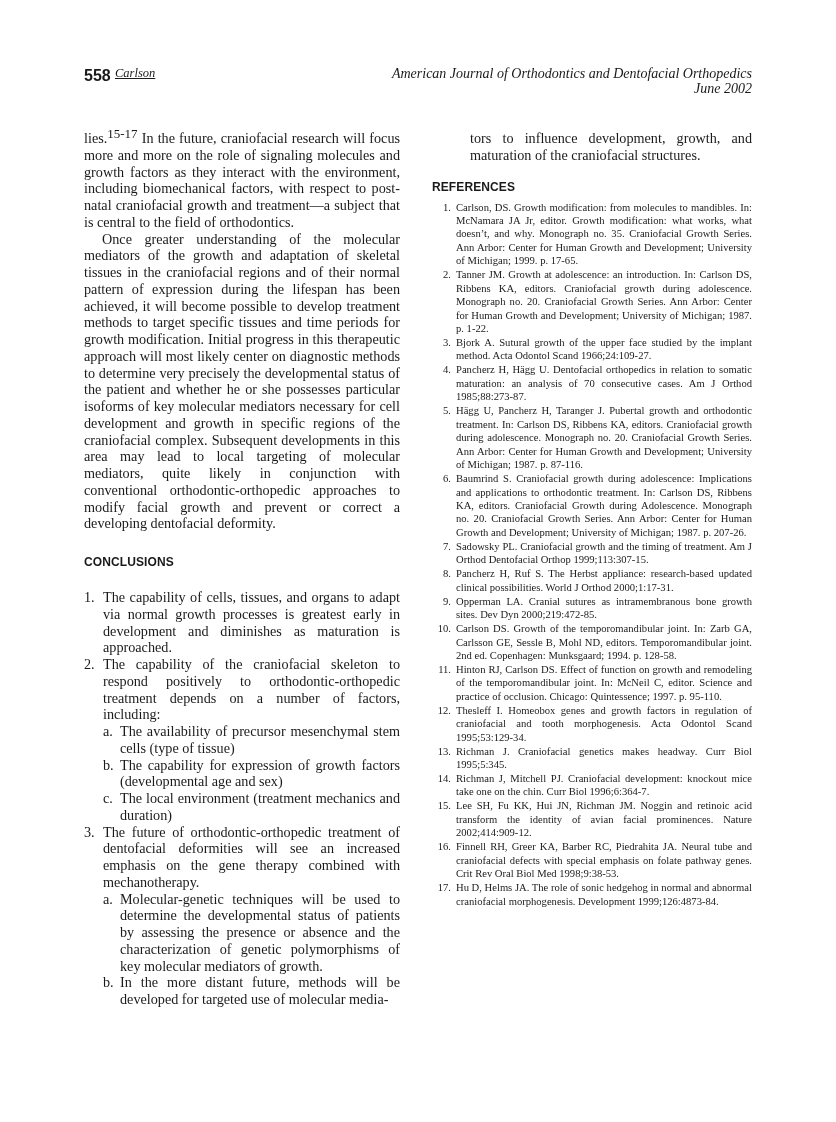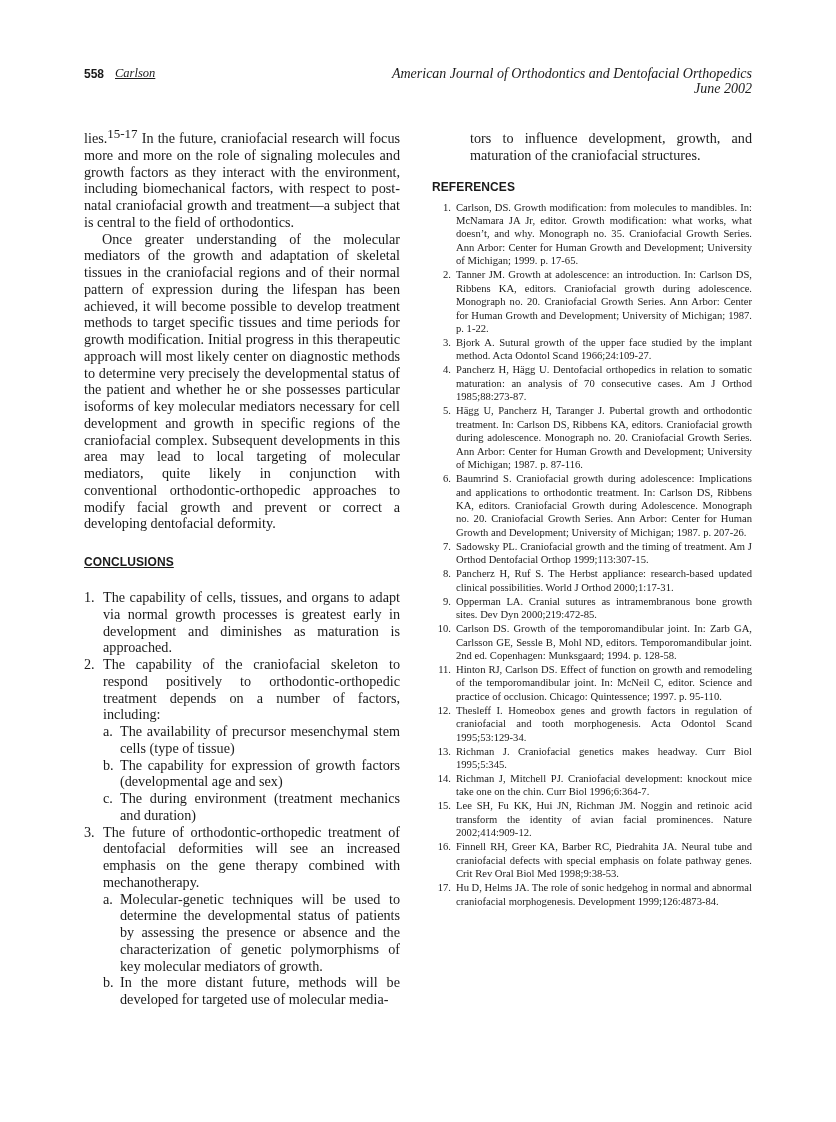--- a/index.html
+++ b/index.html
@@ -1,21 +1,21 @@
 <!DOCTYPE html>
 <html><head>
 <meta charset="utf-8">
 <style>
   html, body { margin:0; padding:0; background:#ffffff; }
   body { width:836px; height:1122px; position:relative; overflow:hidden; color:#1a1a1a; }
   .serif { font-family:"Liberation Serif", "DejaVu Serif", serif; }
   .sans { font-family:"Liberation Sans", "DejaVu Sans", sans-serif; }
 
   .header { position:absolute; top:67px; left:84px; width:668px; height:34px; }
-  .page-num { position:absolute; left:0; top:0; font-size:12px; font-weight:bold; }
+  .page-num { position:absolute; left:0; top:0; font-size:16px; font-weight:bold; }
   .author { position:absolute; left:31px; top:-1px; font-size:12.5px; font-style:italic;text-decoration:underline; }
   .journal { position:absolute; right:0; top:-1px; font-size:14px; font-style:italic; text-align:right; line-height:15px; }
 
   .col-left { position:absolute; left:84px; top:130px; width:316px; }
   .col-right { position:absolute; left:432px; top:130px; width:320px; }
 
   .body-p { font-size:14.2px; line-height:16.75px; text-align:justify; margin:0; hyphens:manual; }
   .body-p.indent { text-indent:18px; }
   sup { font-size:13px; line-height:0; vertical-align:5px; }
 
@@ -42,42 +42,42 @@
   <div class="journal serif">
     <div>American Journal of Orthodontics and Dentofacial Orthopedics</div>
     <div>June 2002</div>
   </div>
 </div>
 
 <div class="col-left serif">
   <p class="body-p"><span>lies.</span><sup>15-17</sup><span> In the future, craniofacial research will focus more and more on the role of signaling molecules and growth factors as they interact with the environment, including biomechanical factors, with respect to post-natal craniofacial growth and treatment—a subject that is central to the field of orthodontics.</span></p>
   <p class="body-p indent">Once greater understanding of the molecular mediators of the growth and adaptation of skeletal tissues in the craniofacial regions and of their normal pattern of expression during the lifespan has been achieved, it will become possible to develop treatment methods to target specific tissues and time periods for growth modification. Initial progress in this therapeutic approach will most likely center on diagnostic methods to determine very precisely the developmental status of the patient and whether he or she possesses particular isoforms of key molecular mediators necessary for cell development and growth in specific regions of the craniofacial complex. Subsequent developments in this area may lead to local targeting of molecular mediators, quite likely in conjunction with conventional orthodontic-orthopedic approaches to modify facial growth and prevent or correct a developing dentofacial deformity.</p>
 
-  <h2 class="section-head sans" style="margin-top:23px; margin-bottom:20px;text-decoration:underline;">CONCLUSIONS</h2>
+  <h2 class="section-head sans" style="margin-top:23px; margin-bottom:20px;">CONCLUSIONS</h2>
 
   <ol class="concl-list" id="concl-list">
       <li class="concl-item">
         <span class="concl-num">1.</span>
         <div>The capability of cells, tissues, and organs to adapt via normal growth processes is greatest early in development and diminishes as maturation is approached.</div>
       </li>
       <li class="concl-item">
         <span class="concl-num">2.</span>
         <div>The capability of the craniofacial skeleton to respond positively to orthodontic-orthopedic treatment depends on a number of factors, including:</div>
         <ol class="sub-list">
           <li class="sub-item">
             <span class="sub-letter">a.</span>
             <div>The availability of precursor mesenchymal stem cells (type of tissue)</div>
           </li>
           <li class="sub-item">
             <span class="sub-letter">b.</span>
             <div>The capability for expression of growth factors (developmental age and sex)</div>
           </li>
           <li class="sub-item">
             <span class="sub-letter">c.</span>
-            <div>The during environment (treatment mechanics and duration)</div>
+            <div>The local environment (treatment mechanics and duration)</div>
           </li>
         </ol>
       </li>
       <li class="concl-item">
         <span class="concl-num">3.</span>
         <div>The future of orthodontic-orthopedic treatment of dentofacial deformities will see an increased emphasis on the gene therapy combined with mechanotherapy.</div>
         <ol class="sub-list">
           <li class="sub-item">
             <span class="sub-letter">a.</span>
             <div>Molecular-genetic techniques will be used to determine the developmental status of patients by assessing the presence or absence and the characterization of genetic polymorphisms of key molecular mediators of growth.</div>

